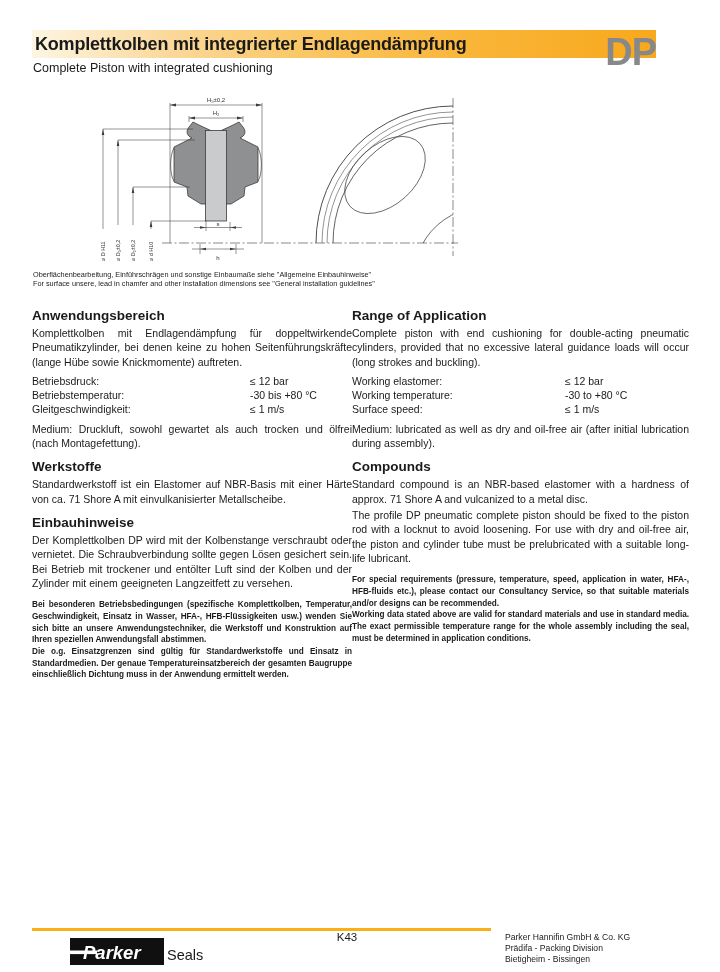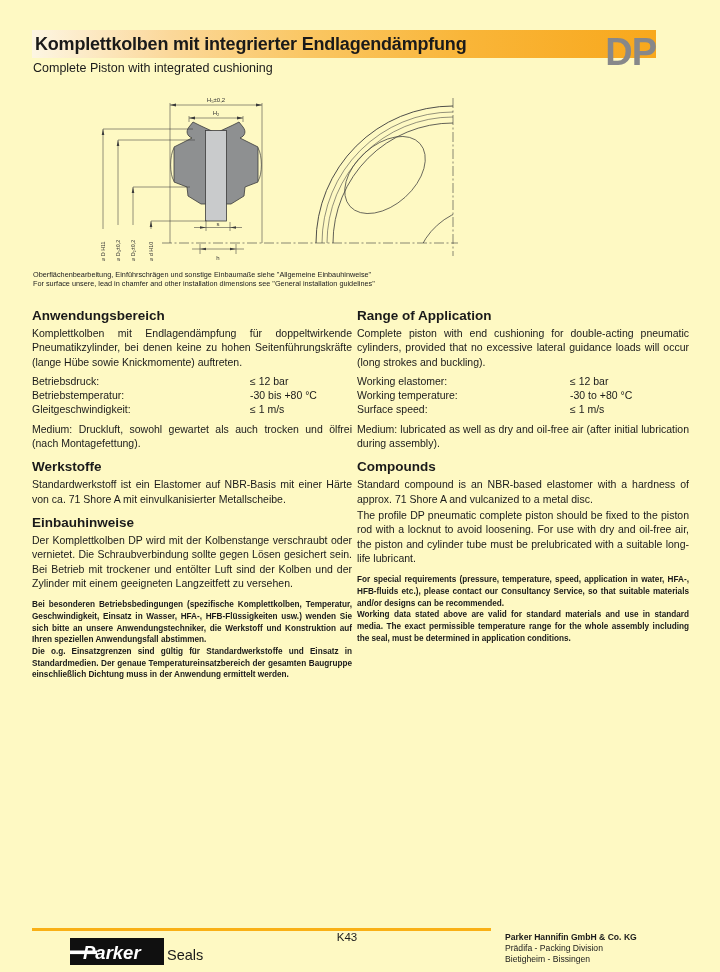--- a/index.html
+++ b/index.html
@@ -1,18 +1,18 @@
 <!DOCTYPE html>
 <html><head>
 <meta charset="utf-8">
 <style>
   html,body { margin:0; padding:0; background:#e8e8e8; }
   .page {
     position:relative; width:720px; height:972px; margin:0 auto;
-    background:#fef9c3; overflow:hidden;
+    background:#ffffff; overflow:hidden;
     font-family:"Liberation Sans", sans-serif; color:#1a1a1a;
     -webkit-font-smoothing:antialiased;
   }
   
   .title-bar {
     position:absolute; left:32px; top:30px; width:624px; height:28px;
     background:linear-gradient(to right,#fdf6e3 0%,#fbd89a 22%,#fac661 45%,#f9b538 70%,#f8a81c 100%);
   }
   .title {
     position:absolute; left:3px; top:4px;
@@ -20,40 +20,40 @@
   }
   .dp-code {
     position:absolute; left:560px; top:33px; width:96px; text-align:right;
     font-size:38px; line-height:1; font-weight:bold; color:#87888a; letter-spacing:-1px;
   }
   .subtitle { position:absolute; left:33px; top:61px; font-size:12.5px; }
   
   .drawing-wrap { position:absolute; left:96px; top:86px; }
   .caption { position:absolute; left:33px; top:270px; font-size:7.3px; line-height:9.2px; color:#222; }
   
-  .columns { position:absolute; left:32px; top:308px; width:657px; display:flex; gap:5px; }
+  .columns { position:absolute; left:32px; top:308px; width:657px; display:flex; }
   .col-left  { width:320px; }
   .col-right { flex:1; }
   .col h3 { font-size:13.5px; line-height:16px; margin:0; font-weight:bold; }
   .col h3.after { margin-top:9px; }
   .col p.body { font-size:10.5px; line-height:14.3px; margin:2px 0 0; text-align:justify; }
   .specs { margin-top:5px; font-size:10.5px; line-height:14.3px; }
   .spec-row { display:flex; }
   .spec-label-de { width:218px; flex:none; }
   .spec-label-en { width:213px; flex:none; }
   p.medium { margin-top:5px !important; }
   .notes { margin-top:9px; }
   .notes p { font-size:8.2px; font-weight:bold; line-height:11.7px; margin:0; text-align:justify; }
   
   .footer-rule { position:absolute; left:32px; top:928px; width:459px; height:3px; background:#f9b016; }
   .page-num { position:absolute; left:0; top:931px; width:694px; text-align:center; font-size:11.5px; }
   .brand-block { position:absolute; left:32px; top:938px; display:flex; align-items:flex-end;padding-left:38px; }
   .brand-suffix { font-size:14.5px; color:#1a1a1a; margin-left:3px; padding-bottom:2px; }
   .address { position:absolute; left:505px; top:932px; font-size:8.6px; line-height:11px; }
-  .address .company { font-weight:bold; }
+  .address .company { font-weight:normal; }
   svg text { font-family:"Liberation Sans", sans-serif; }
 </style>
 </head>
 <body>
 
 <div class="page">
 
   <div class="title-bar">
     <div class="title">Komplettkolben mit integrierter Endlagendämpfung</div>
   </div>

